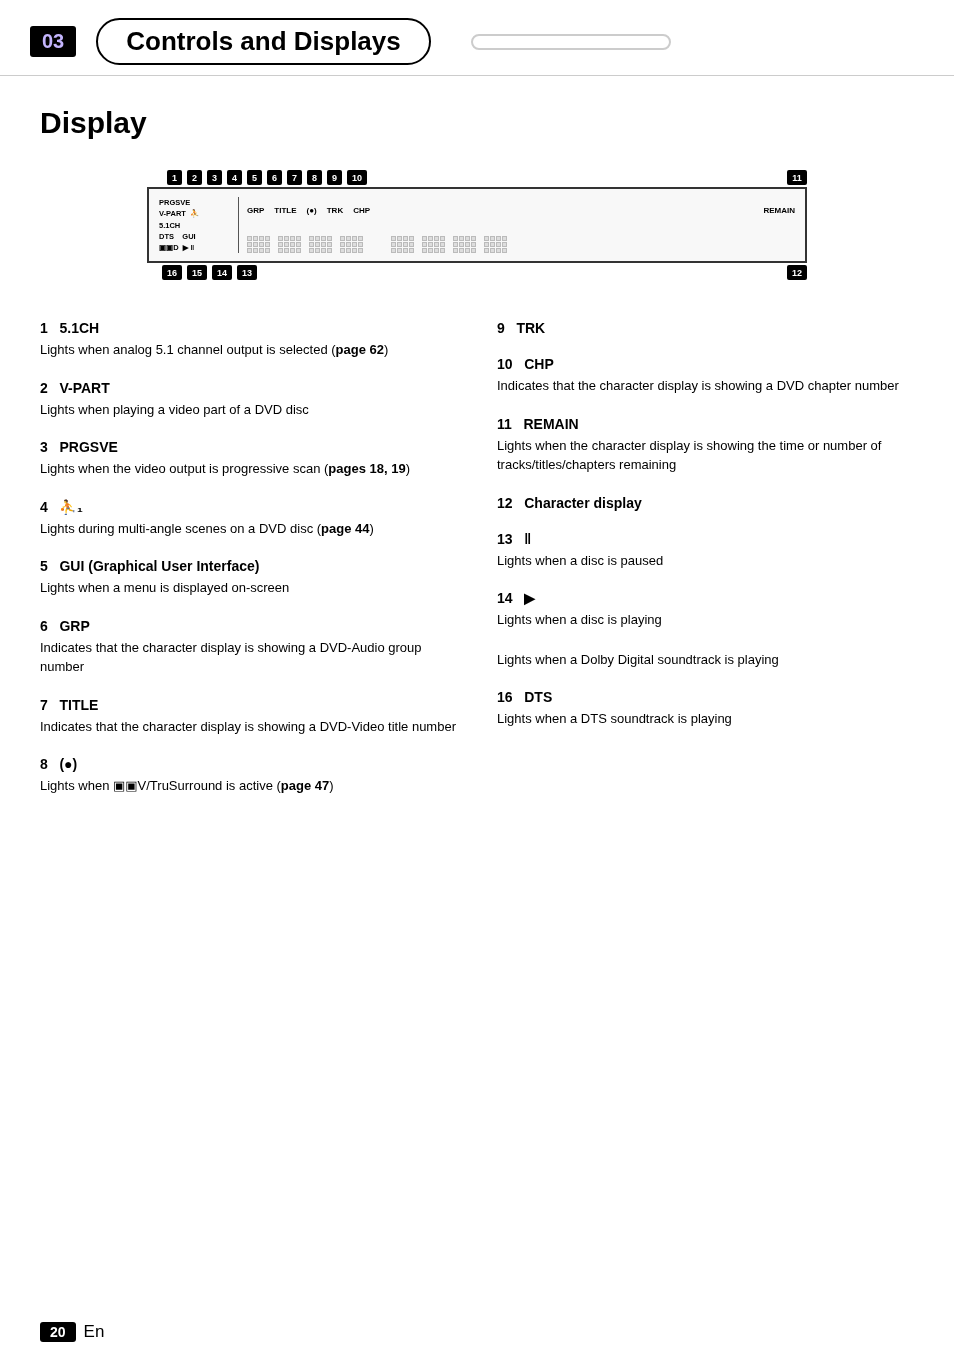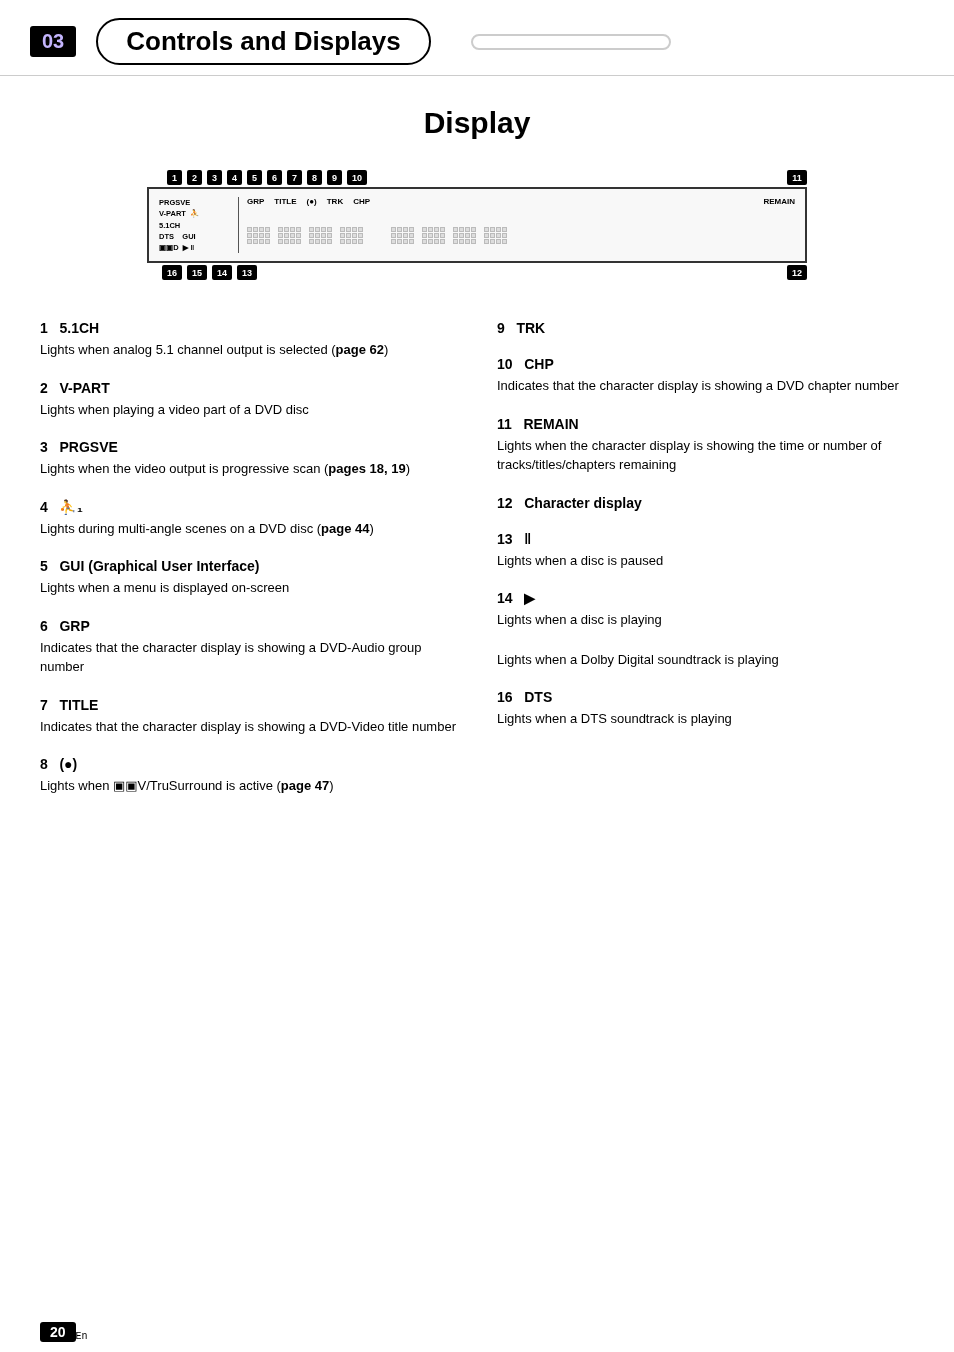--- a/index.html
+++ b/index.html
@@ -47,21 +47,20 @@
 
     
     .page-body {
       padding: 30px 40px;
     }
 
     .section-title {
       font-size: 30px;
       font-weight: bold;
       margin-bottom: 30px;
-      text-align: center;
     }
 
     
     .diagram-container {
       display: flex;
       justify-content: center;
       margin-bottom: 40px;
     }
     .seg-block {
       display: grid;
@@ -100,33 +99,33 @@
     }
 
     
     .page-footer {
       position: fixed;
       bottom: 0;
       left: 0;
       width: 954px;
       padding: 10px 40px;
       display: flex;
-      align-items: flex-end;
+      align-items: flex-start;
+      gap: 8px;
     }
     .page-num-badge {
       background: #000;
       color: #fff;
       font-weight: bold;
       font-size: 14px;
       padding: 2px 10px;
       border-radius: 3px;
     }
     .page-lang {
-      font-size: 10px;
-      font-family: Liberation Mono, monospace;
+      font-size: 17px;
     }
 
     
     .diag-outer {
       position: relative;
       width: 660px;
     }
     .diag-top-nums {
       display: flex;
       gap: 5px;
@@ -136,21 +135,21 @@
     }
     .diag-top-right-num {
       margin-left: auto;
       padding-right: 10px;
     }
     .diag-panel-row {
       display: flex;
       border: 2px solid #333;
       background: #f8f8f8;
       padding: 8px 10px;
-      align-items: flex-start;
+      align-items: flex-end;
       min-height: 70px;
     }
     .diag-left-section {
       border-right: 1.5px solid #555;
       padding-right: 8px;
       margin-right: 8px;
       display: flex;
       flex-direction: column;
       justify-content: center;
       min-width: 80px;

